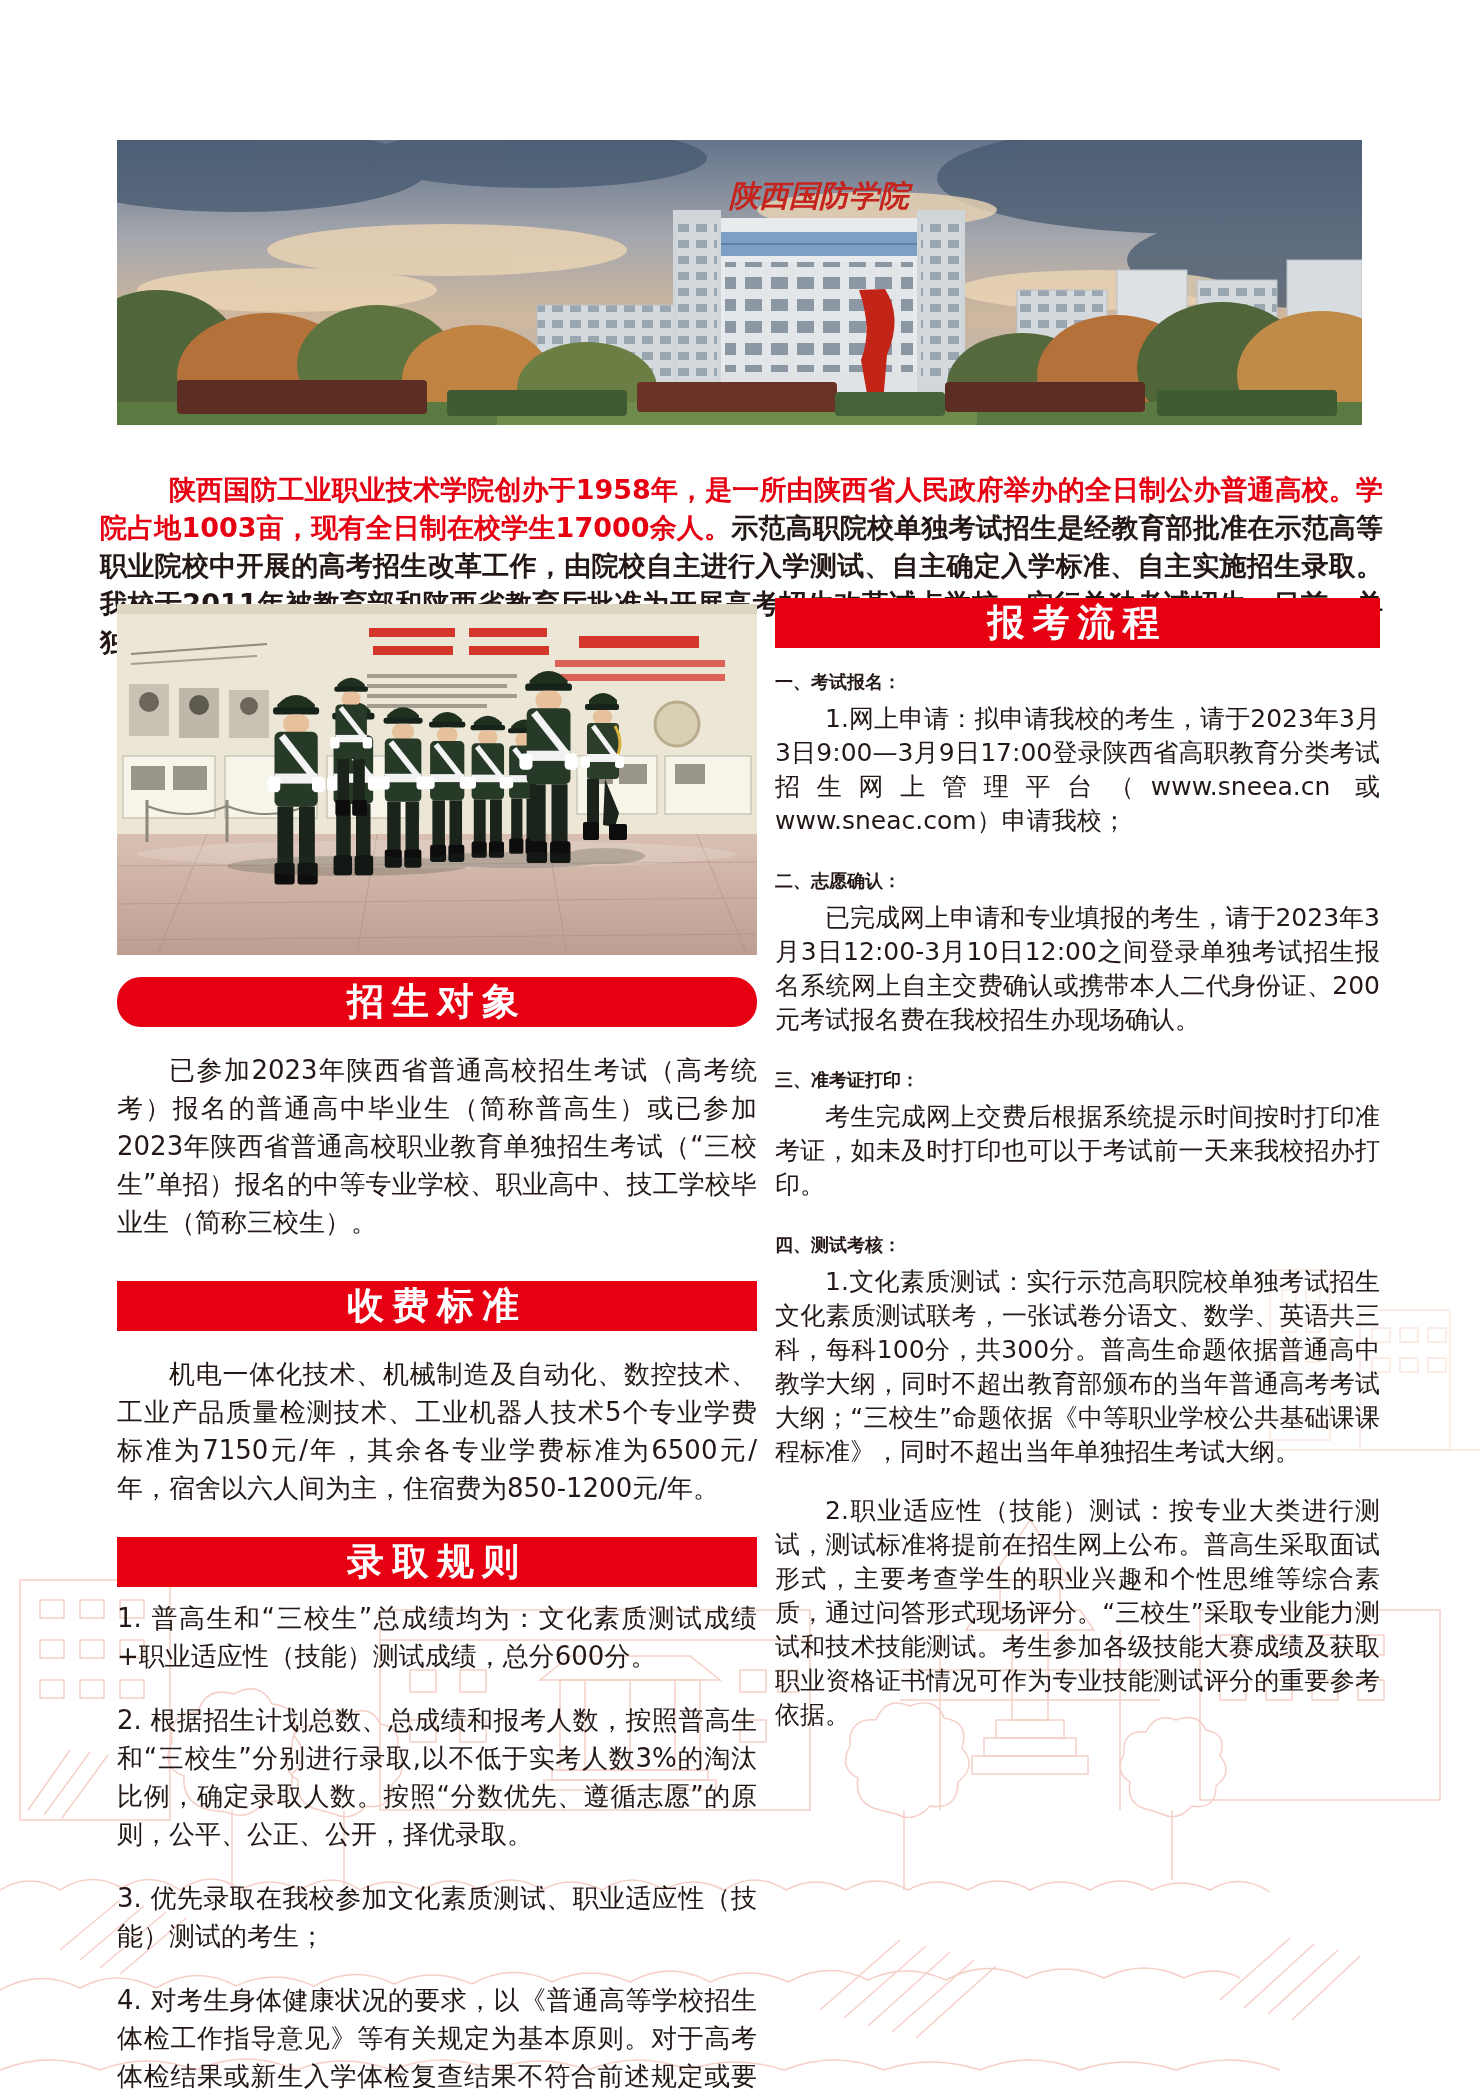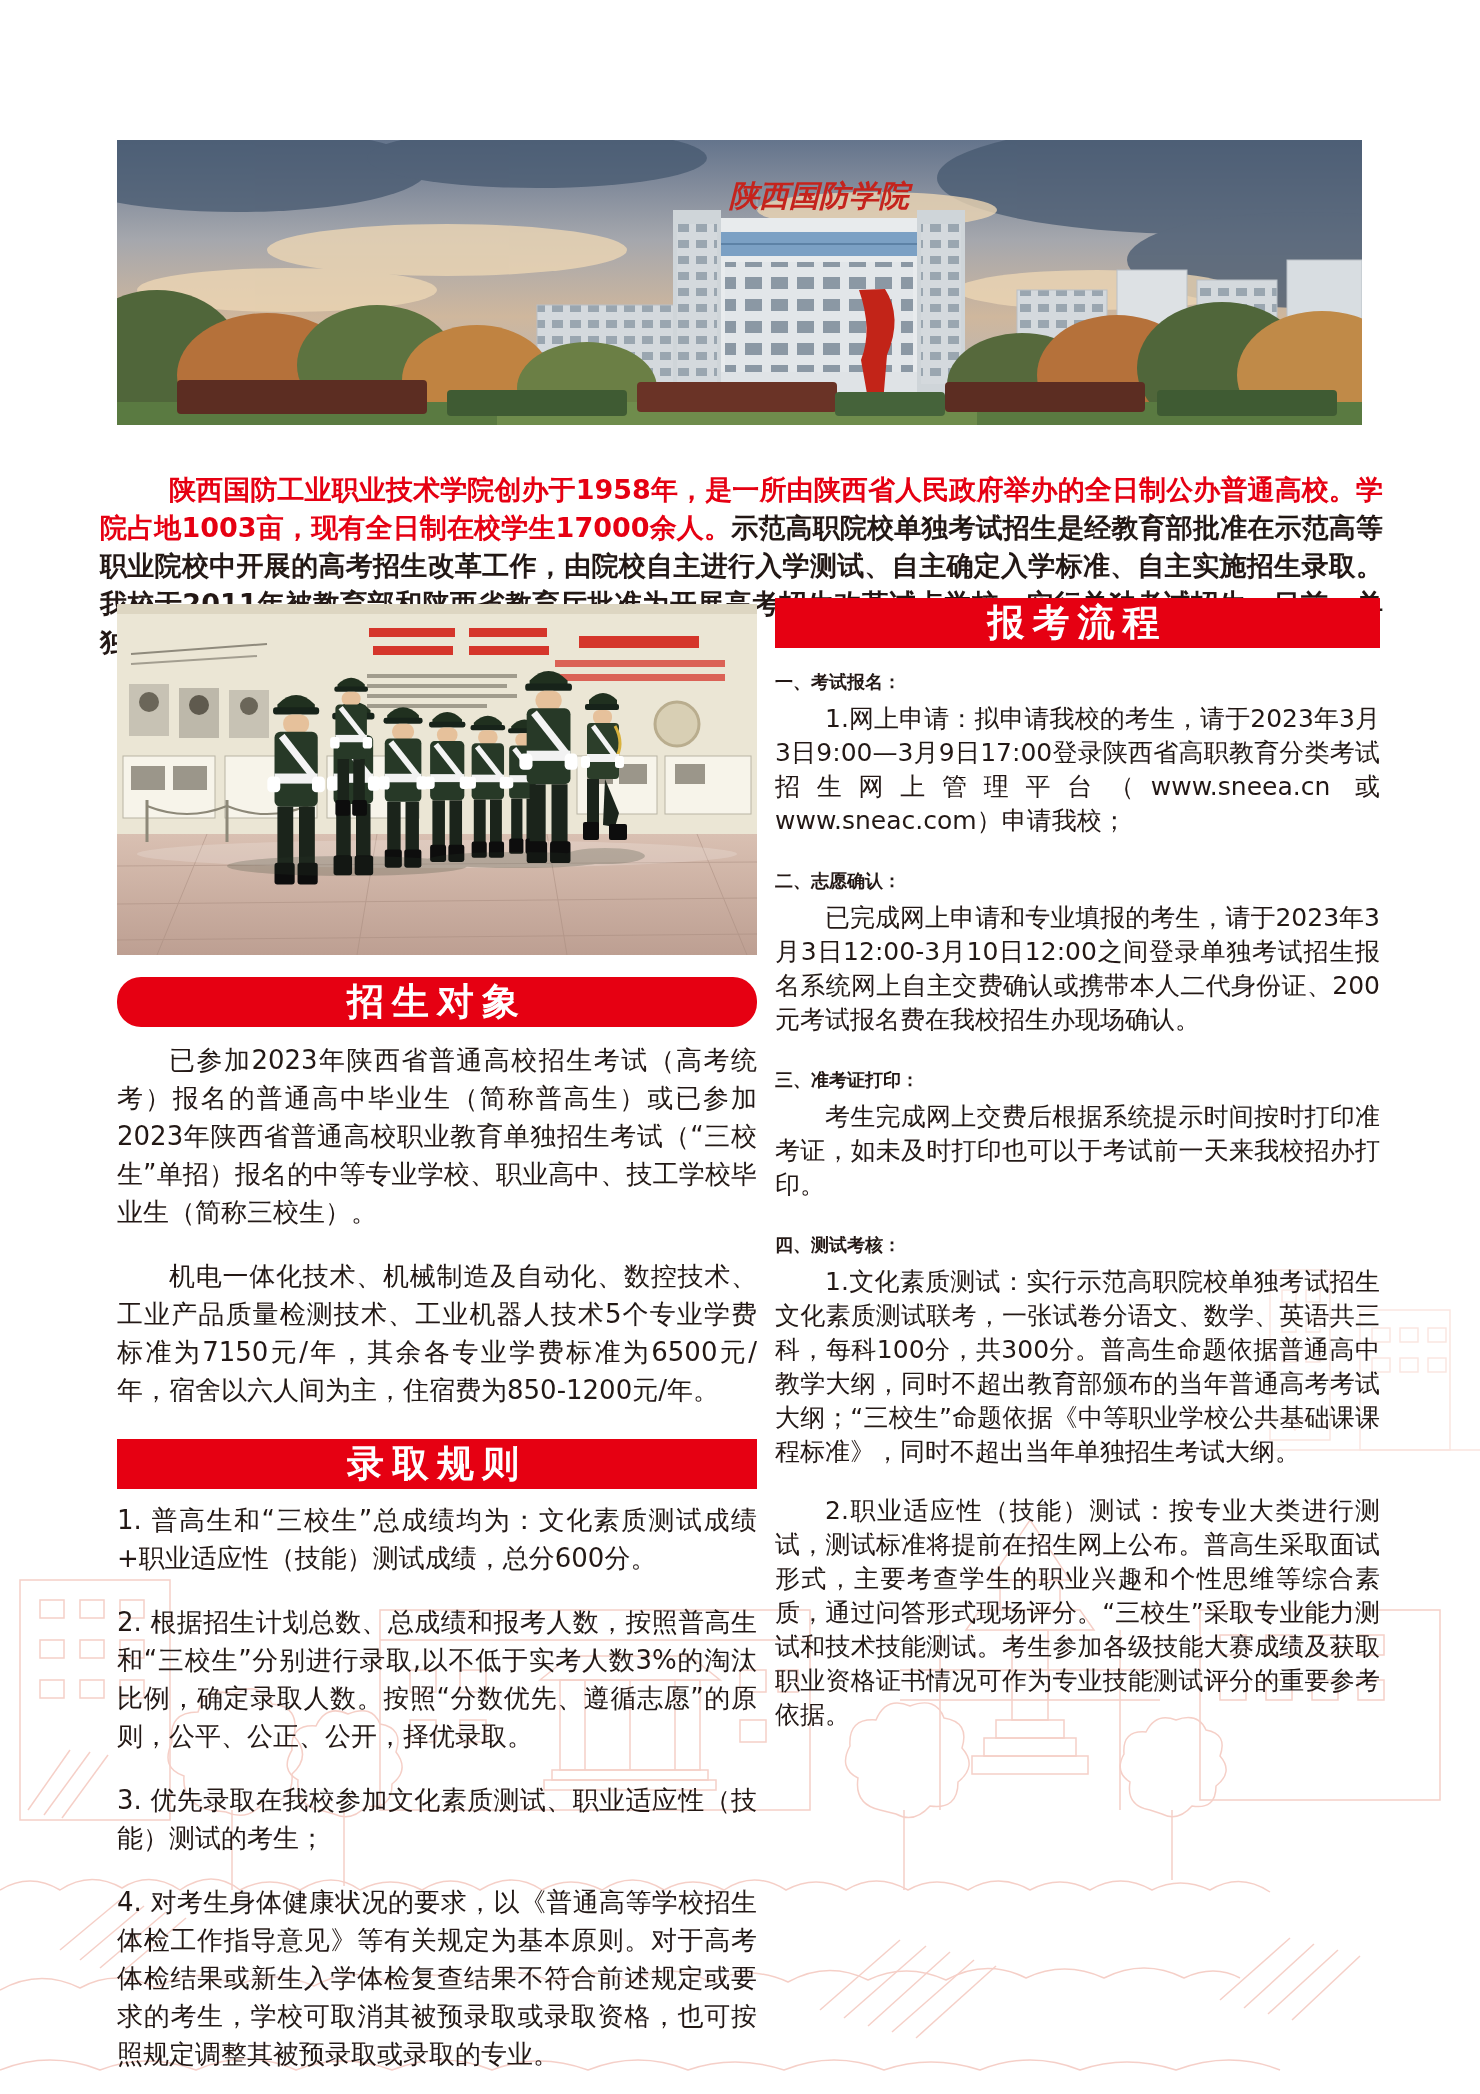--- a/index.html
+++ b/index.html
@@ -28,21 +28,21 @@
   .banner{
     background:#e60012;color:#ffffff;height:50px;
     display:flex;align-items:center;justify-content:center;
     font-size:37px;font-weight:bold;letter-spacing:8px;
   }
   .b1{margin-top:22px;border-radius:24px;}
   .b2{margin-top:40px;}
   .b3{margin-top:30px;}
   .body-text{
     font-size:26px;line-height:38px;text-align:justify;text-indent:2em;
-    margin-top:14px;color:#231815;
+    margin-top:24px;color:#231815;
   }
   .rule-item{
     font-size:26px;line-height:38px;text-align:justify;
     margin-top:12px;color:#231815;
   }
   
   .r-banner{margin-top:0;}
   .sec-title{font-size:18px;font-weight:bold;margin-top:16px;line-height:36px;color:#231815;}
   .r-p{
     font-size:25px;line-height:34px;text-align:justify;text-indent:2em;
@@ -398,20 +398,23 @@
             <ellipse cx="488" cy="252" rx="40" ry="8"></ellipse>
         </g>
       </svg>
     </div>
 
     <div class="banner b1">
         <span>招生对象</span>
       </div>
     <p class="body-text">已参加2023年陕西省普通高校招生考试（高考统考）报名的普通高中毕业生（简称普高生）或已参加2023年陕西省普通高校职业教育单独招生考试（“三校生”单招）报名的中等专业学校、职业高中、技工学校毕业生（简称三校生）。</p>
 
+    <div class="banner b2">
+        <span>收费标准</span>
+      </div>
     <p class="body-text">机电一体化技术、机械制造及自动化、数控技术、工业产品质量检测技术、工业机器人技术5个专业学费标准为7150元/年，其余各专业学费标准为6500元/年，宿舍以六人间为主，住宿费为850-1200元/年。</p>
 
     <div class="banner b3">
         <span>录取规则</span>
       </div>
     <p class="rule-item">1. 普高生和“三校生”总成绩均为：文化素质测试成绩+职业适应性（技能）测试成绩，总分600分。</p>
     <p class="rule-item">2. 根据招生计划总数、总成绩和报考人数，按照普高生和“三校生”分别进行录取,以不低于实考人数3%的淘汰比例，确定录取人数。按照“分数优先、遵循志愿”的原则，公平、公正、公开，择优录取。</p>
     <p class="rule-item">3. 优先录取在我校参加文化素质测试、职业适应性（技能）测试的考生；</p>
     <p class="rule-item">4. 对考生身体健康状况的要求，以《普通高等学校招生体检工作指导意见》等有关规定为基本原则。对于高考体检结果或新生入学体检复查结果不符合前述规定或要求的考生，学校可取消其被预录取或录取资格，也可按照规定调整其被预录取或录取的专业。</p>
   </div>

